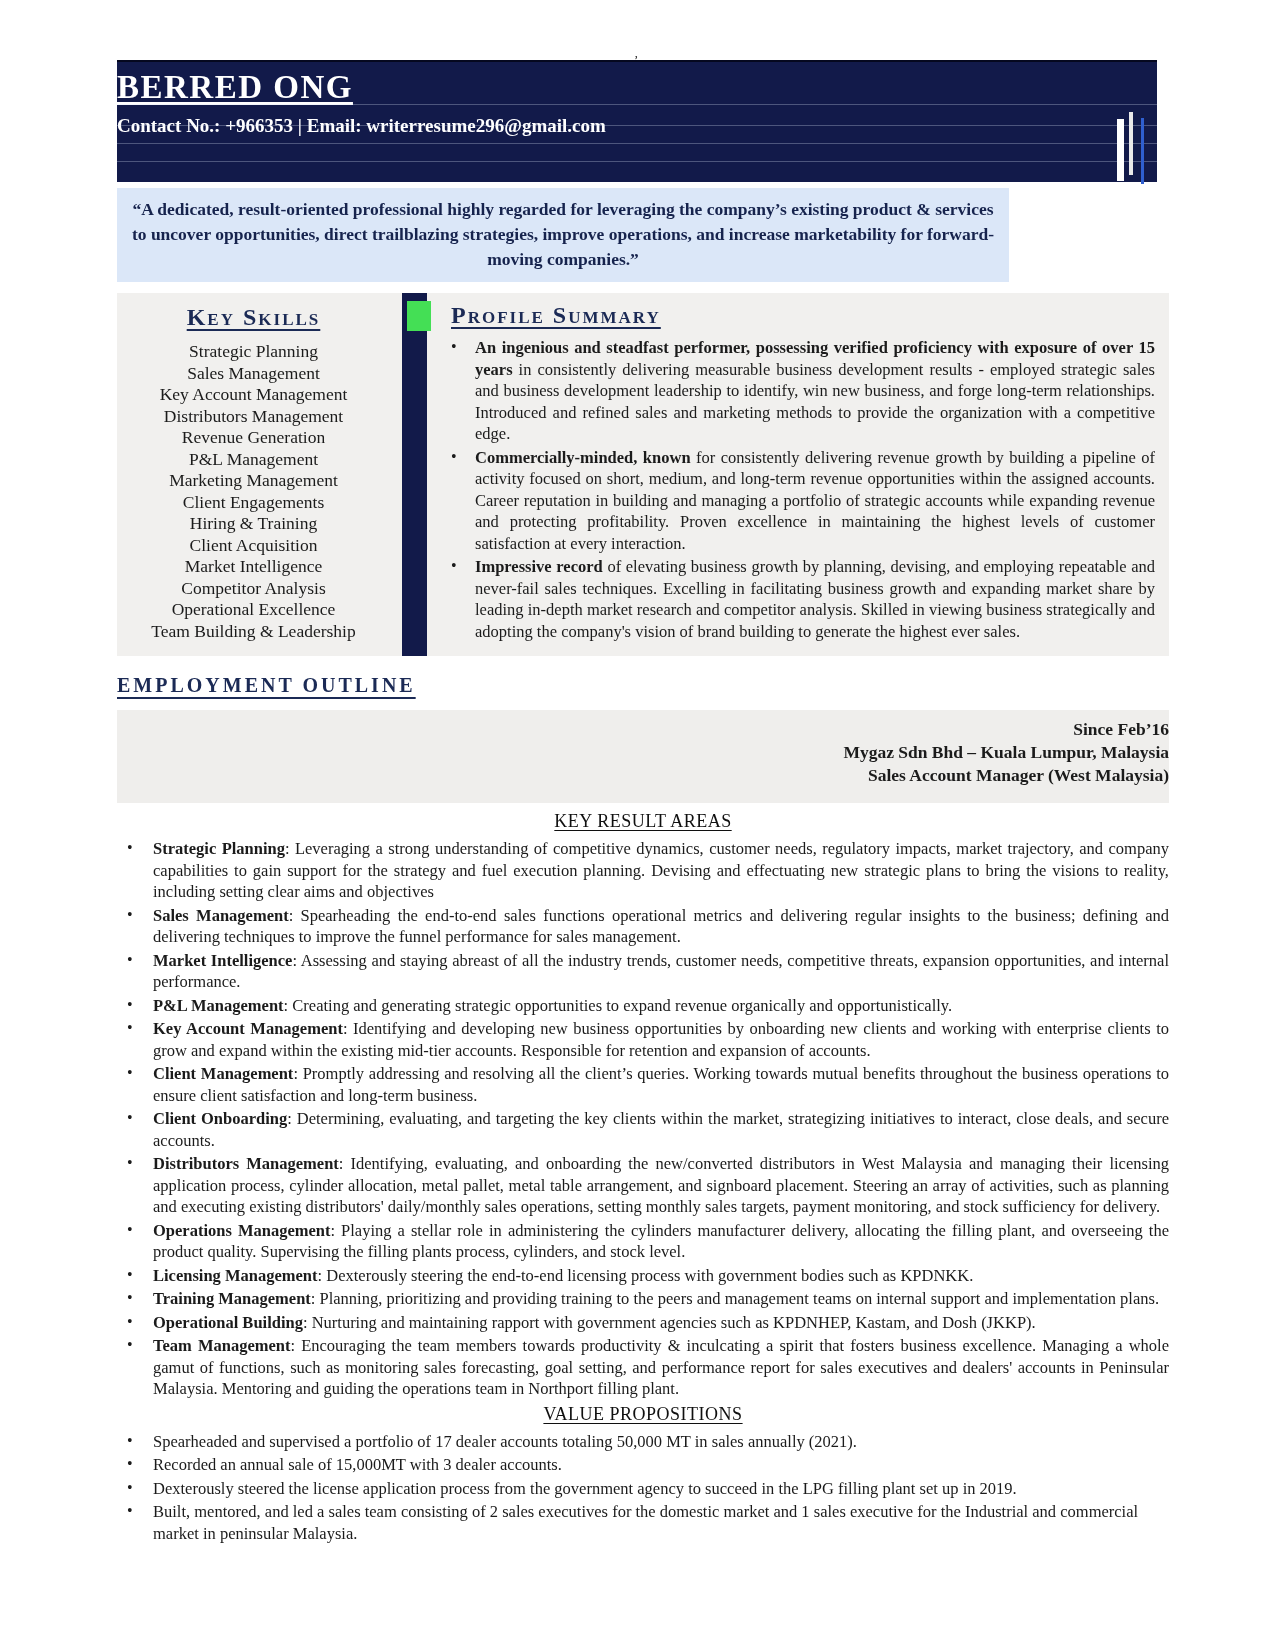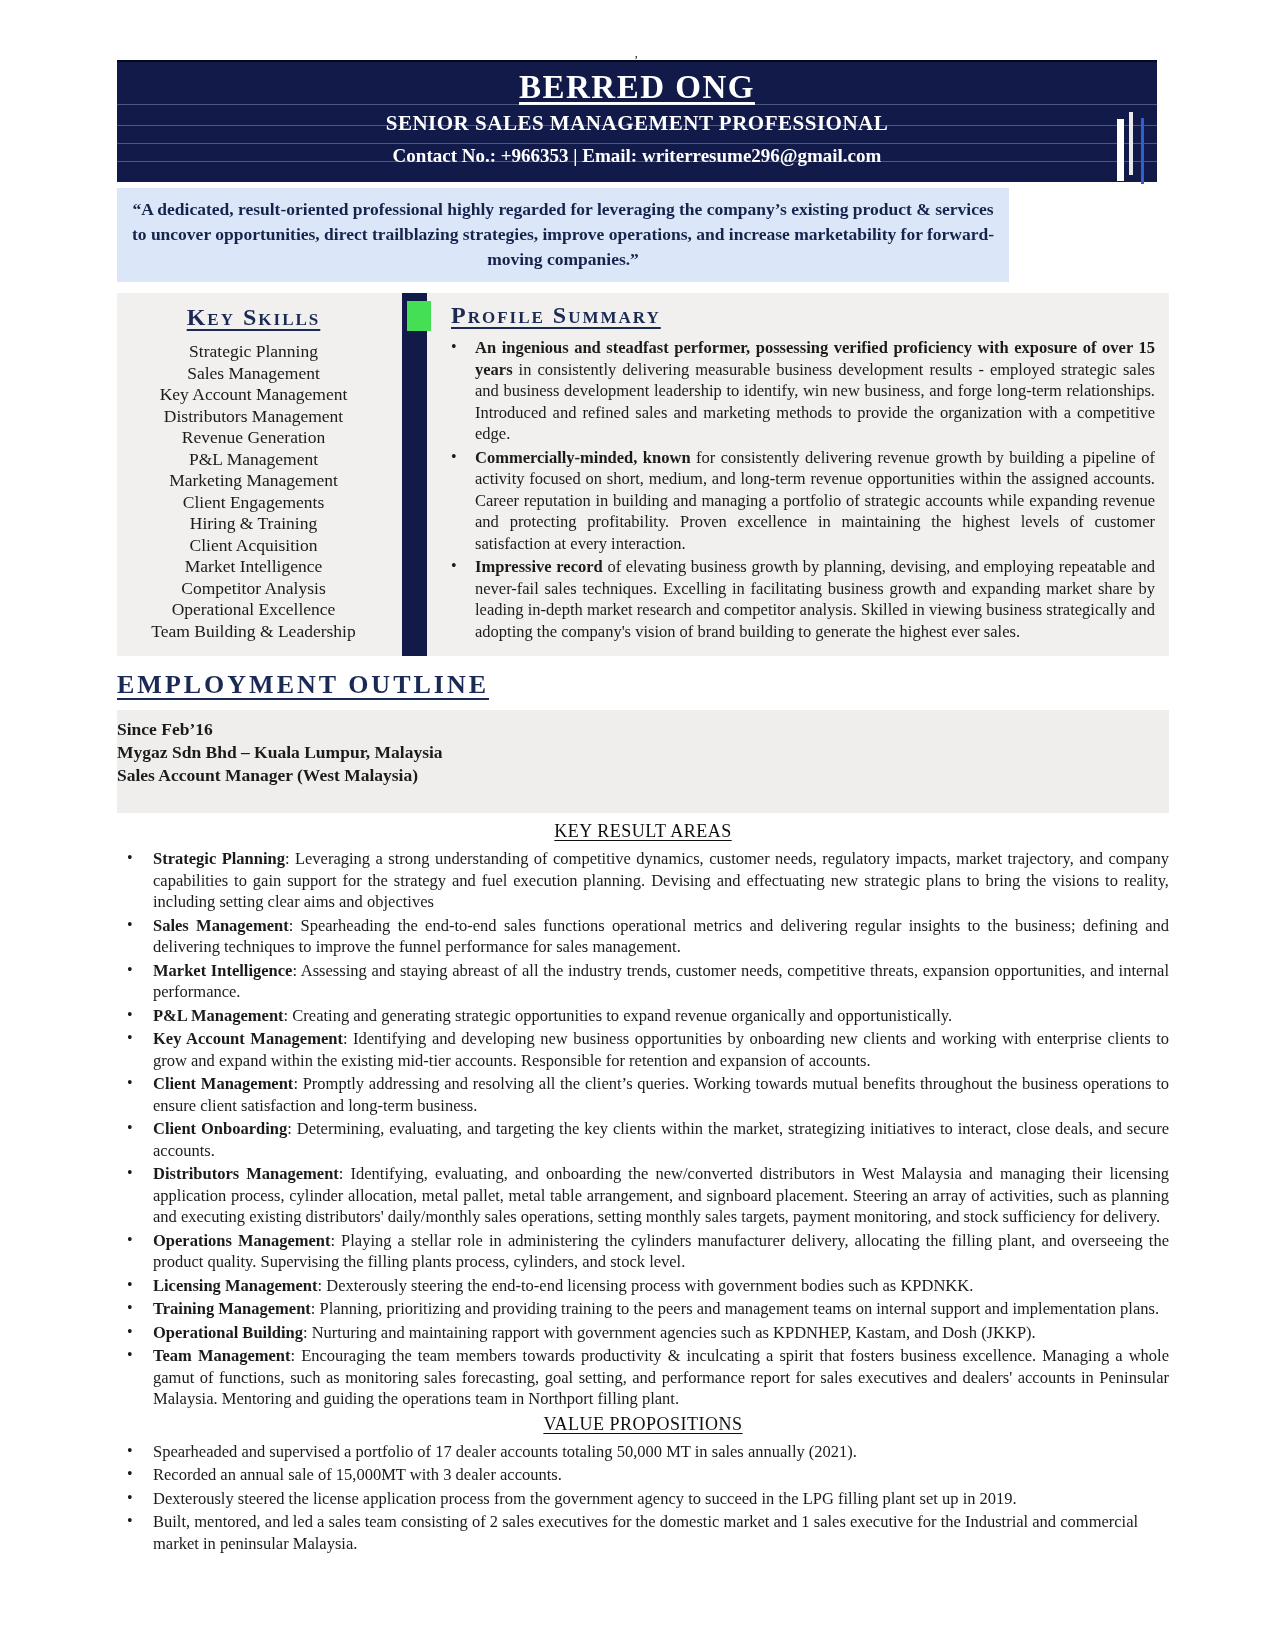--- a/index.html
+++ b/index.html
@@ -17,21 +17,21 @@
   body{
     width:1275px;min-height:1650px;background:#ffffff;color:var(--ink);
     font-family:"Liberation Serif","DejaVu Serif",serif;
   }
   .page{position:relative;width:1275px;min-height:1650px;padding-top:60px;}
   .stray{position:absolute;top:52px;left:634px;font-size:13px;color:#222;}
 
   
   .hdr{
     position:relative;margin:0 0 0 117px;width:1040px;height:122px;
-    background:var(--navy);color:#fff;text-align:center;
+    background:var(--navy);color:#fff;text-align:left;
     border-top:2px solid #05081f;
   }
   .hline{position:absolute;left:0;width:100%;height:1px;background:rgba(215,225,245,.30);}
   .hl1{top:42px;}.hl2{top:63px;}.hl3{top:81px;}.hl4{top:99px;}
   .hdr-name{
     margin:7px 0 0 0;font-size:33px;font-weight:bold;letter-spacing:1.5px;
     text-decoration:underline;text-underline-offset:4px;display:inline-block;line-height:36px;
   }
   .hdr-title{margin-top:6px;font-size:21px;font-weight:bold;letter-spacing:.5px;line-height:24px;}
   .hdr-contact{margin-top:11px;font-size:19px;line-height:20px;font-weight:bold;}
@@ -66,26 +66,26 @@
   .profile{flex:1;padding:6px 14px 10px 16px;}
   .profile .sec-h{margin-top:2px;margin-left:8px;}
   .blist{list-style:none;margin:0;padding:0;}
   .blist li{position:relative;padding-left:32px;text-align:justify;font-size:16.5px;line-height:21.5px;margin-bottom:2px;}
   .blist li::before{content:"•";position:absolute;left:8px;top:-1px;font-size:16px;}
   .blist b{font-weight:bold;}
 
   
   .employment{margin:14px 0 0 117px;width:1052px;}
   .emp-h{
-    color:var(--heading_navy);font-weight:bold;font-size:26px;letter-spacing:3px;
+    color:var(--heading_navy);font-weight:bold;font-size:20px;letter-spacing:3px;
     text-decoration:underline;text-underline-offset:5px;margin:0 0 10px 0;display:inline-block;line-height:30px;
   }
   .emp-box{
-    background:var(--box_bg);text-align:left;font-weight:bold;
-    font-size:17.5px;line-height:23px;padding:8px 0 26px 0;margin-bottom:8px;
+    background:var(--box_bg);text-align:right;font-weight:bold;
+    font-size:17.5px;line-height:23px;padding:8px 0 16px 0;margin-bottom:8px;
   }
   .mid-h{
     display:block;text-align:center;font-weight:normal;font-size:18px;color:#101010;
     margin:4px 0 6px 0;
   }
   .mid-h span{text-decoration:underline;text-underline-offset:3px;letter-spacing:.5px;}
   .kra li{padding-left:36px;}
   .kra li::before{left:10px;}
   .vp li{text-align:left;}
 </style>
@@ -98,21 +98,20 @@
 
   <header class="hdr">
     <div class="hline hl1"></div>
     <div class="hline hl2"></div>
     <div class="hline hl3"></div>
     <div class="hline hl4"></div>
 
     <div>
       <h1 class="hdr-name">BERRED ONG</h1>
     </div>
-    <div class="hdr-title">SENIOR SALES MANAGEMENT PROFESSIONAL</div>
     <div class="hdr-contact">
       <b>Contact No.:</b>
       <span>+966353</span>
       <span>|</span>
       <b>Email</b><span>: </span><a href="#">writerresume296@gmail.com</a>
     </div>
 
     <div class="accent-bars">
       <div class="abar abar-white"></div>
       <div class="abar abar-gray"></div>

